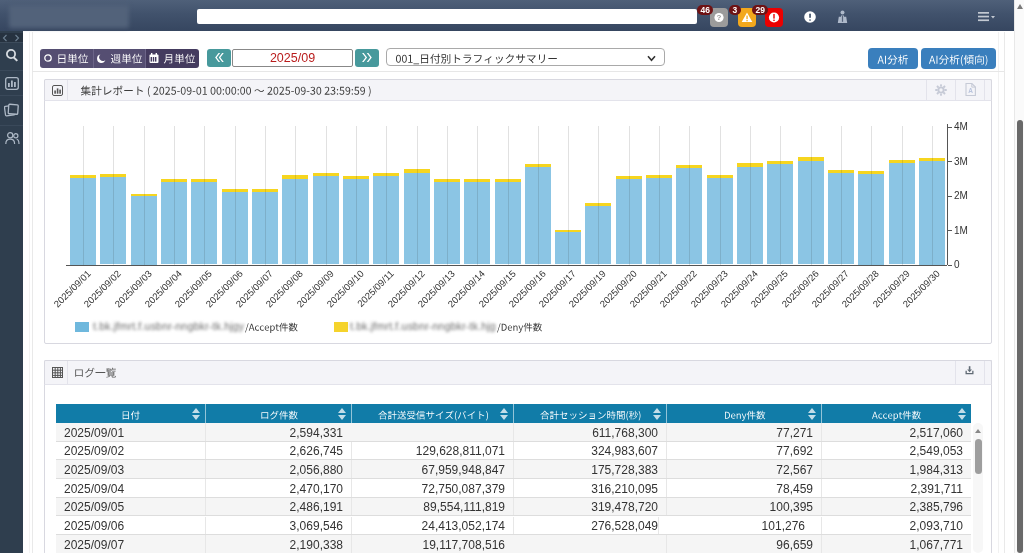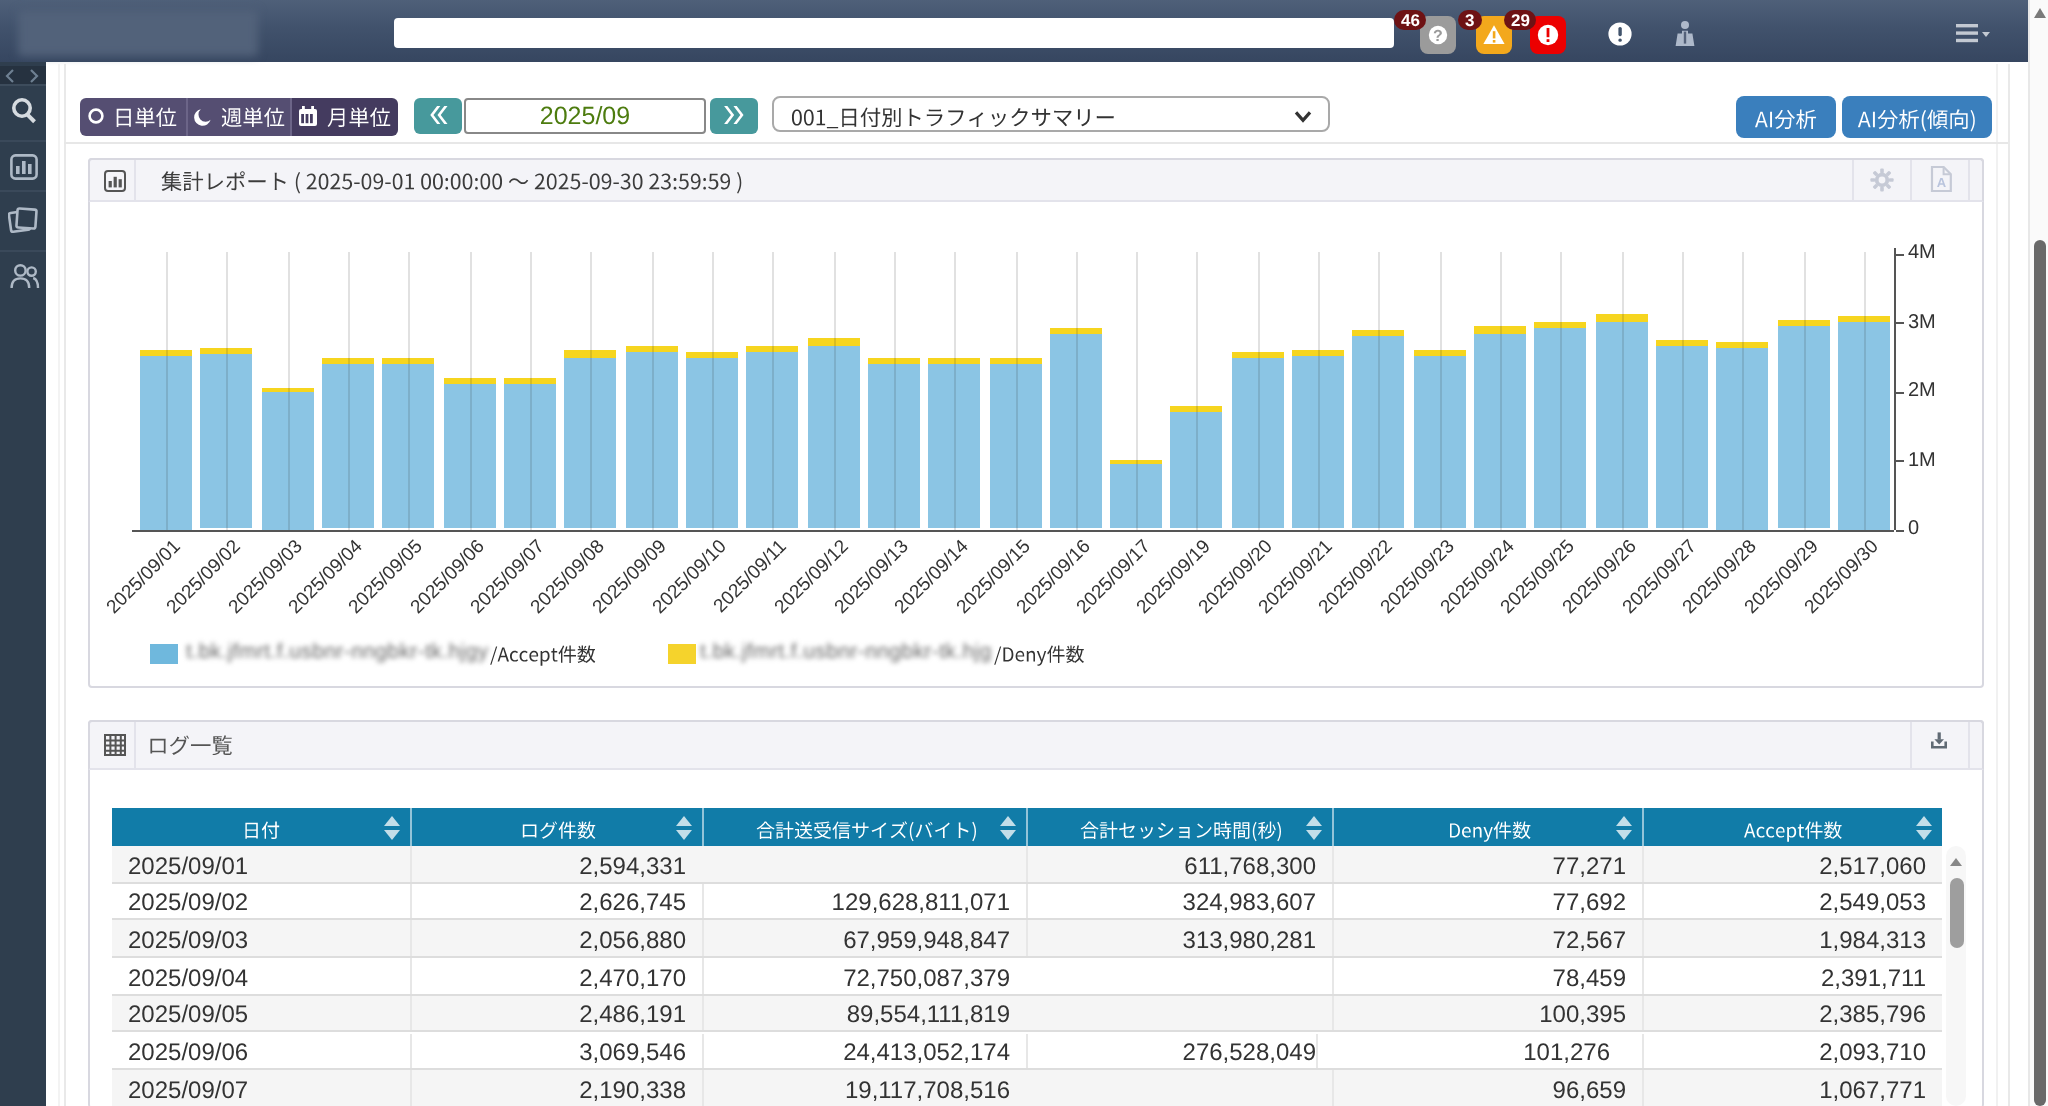--- a/index.html
+++ b/index.html
@@ -150,21 +150,21 @@
       <span style="line-height:0"><svg width="33" height="13" viewBox="0 -11.0 33 13.4">
           <path fill="#fff" d="M2.3 -8.7V-5.3C2.3 -3.5 2.1 -1.3 0.3 0.3C0.5 0.4 0.8 0.7 0.9 0.9C2 -0.1 2.6 -1.3 2.8 -2.6H8.2V-0.4C8.2 -0.1 8.1 -0 7.8 -0C7.6 -0 6.7 0 5.8 -0C5.9 0.2 6.1 0.6 6.1 0.8C7.3 0.8 8 0.8 8.5 0.7C8.9 0.5 9 0.3 9 -0.3V-8.7ZM3.1 -7.9H8.2V-6H3.1ZM3.1 -5.2H8.2V-3.4H3C3.1 -4 3.1 -4.6 3.1 -5.2Z M13.4 -4.8H16V-3.6H13.4ZM16.9 -4.8H19.6V-3.6H16.9ZM13.4 -6.6H16V-5.4H13.4ZM16.9 -6.6H19.6V-5.4H16.9ZM19.5 -9.2C19.3 -8.6 18.8 -7.8 18.4 -7.3H16.4L17.1 -7.6C16.9 -8 16.5 -8.7 16.1 -9.3L15.4 -9C15.8 -8.4 16.1 -7.7 16.3 -7.3H13.8L14.4 -7.6C14.2 -8 13.7 -8.7 13.3 -9.1L12.6 -8.8C13 -8.3 13.4 -7.7 13.7 -7.3H12.6V-2.9H16V-1.9H11.6V-1.1H16V0.9H16.9V-1.1H21.4V-1.9H16.9V-2.9H20.5V-7.3H19.3C19.7 -7.8 20.1 -8.4 20.4 -8.9Z M26.5 -5.4C26.9 -4 27.3 -2 27.3 -0.9L28.1 -1.1C28.1 -2.2 27.7 -4.1 27.3 -5.6ZM25.6 -7.1V-6.3H32.3V-7.1H29.3V-9.1H28.5V-7.1ZM25.3 -0.4V0.4H32.6V-0.4H30C30.5 -1.8 31 -3.9 31.4 -5.5L30.5 -5.6C30.2 -4.1 29.7 -1.8 29.2 -0.4ZM25 -9.2C24.4 -7.5 23.3 -5.9 22.2 -4.9C22.4 -4.7 22.6 -4.2 22.7 -4C23.1 -4.5 23.5 -4.9 23.9 -5.5V0.8H24.7V-6.7C25.1 -7.4 25.5 -8.2 25.8 -9Z"></path>
         </svg></span>
     </div>
 <div class="tealbtn" style="left:207px"><svg width="10" height="9" viewBox="0 0 11 10" style="margin-top:4.5px">
         <g fill="#fff">
           <path d="M5 0 L6.8 0 L3 5 L6.8 10 L5 10 L1.2 5 Z"></path>
           <path d="M9 0 L10.8 0 L7 5 L10.8 10 L9 10 L5.2 5 Z"></path>
         </g>
       </svg></div>
-<div class="abs" style="left:232px;top:48.5px;width:121px;height:18.5px;background:#fff;border:1px solid #888;border-radius:2px;font-size:12.5px;color:#4d7c0f;text-align:center;line-height:17px">2025/09</div>
+<div class="abs" style="left:232px;top:48.5px;width:121px;height:18.5px;background:#fff;border:1px solid #888;border-radius:2px;font-size:12.5px;color:#b91c1c;text-align:center;line-height:17px">2025/09</div>
 <div class="tealbtn" style="left:355px"><svg width="10" height="9" viewBox="0 0 11 10" style="margin-top:4.5px">
         <g fill="#fff">
           <path d="M1.8 0 L0 0 L3.8 5 L0 10 L1.8 10 L5.6 5 Z"></path>
           <path d="M7 0 L5.2 0 L9 5 L5.2 10 L7 10 L10.8 5 Z"></path>
         </g>
       </svg></div>
 <div class="abs" style="left:386px;top:48px;width:279px;height:18px;background:#fff;border:1px solid #a9a9a9;border-radius:4px">
       <div style="position:absolute;left:6px;top:2.5px;line-height:0"><svg width="167" height="13" viewBox="0 -11.0 167 13.4">
           <path fill="#333" d="M3.1 0.1C4.6 0.1 5.6 -1.2 5.6 -4.1C5.6 -6.9 4.6 -8.2 3.1 -8.2C1.5 -8.2 0.5 -6.9 0.5 -4.1C0.5 -1.2 1.5 0.1 3.1 0.1ZM3.1 -0.7C2.1 -0.7 1.5 -1.7 1.5 -4.1C1.5 -6.4 2.1 -7.4 3.1 -7.4C4 -7.4 4.6 -6.4 4.6 -4.1C4.6 -1.7 4 -0.7 3.1 -0.7Z M9.2 0.1C10.7 0.1 11.7 -1.2 11.7 -4.1C11.7 -6.9 10.7 -8.2 9.2 -8.2C7.6 -8.2 6.7 -6.9 6.7 -4.1C6.7 -1.2 7.6 0.1 9.2 0.1ZM9.2 -0.7C8.2 -0.7 7.6 -1.7 7.6 -4.1C7.6 -6.4 8.2 -7.4 9.2 -7.4C10.1 -7.4 10.7 -6.4 10.7 -4.1C10.7 -1.7 10.1 -0.7 9.2 -0.7Z M13.2 0H17.6V-0.8H16V-8.1H15.2C14.8 -7.8 14.3 -7.6 13.5 -7.5V-6.9H15V-0.8H13.2Z M18.5 1.5H24.3V0.9H18.5Z M27.2 -3.9H32.7V-0.8H27.2ZM27.2 -4.7V-7.7H32.7V-4.7ZM26.4 -8.5V0.8H27.2V0H32.7V0.7H33.6V-8.5Z M40 -4.5C40.5 -3.6 41.2 -2.4 41.6 -1.7L42.3 -2.1C42 -2.8 41.2 -3.9 40.7 -4.8ZM43.7 -9.1V-6.8H39.3V-6H43.7V-0.3C43.7 0 43.6 0.1 43.4 0.1C43.1 0.1 42.2 0.1 41.3 0.1C41.4 0.3 41.5 0.7 41.6 0.9C42.8 0.9 43.5 0.9 44 0.8C44.4 0.6 44.6 0.4 44.6 -0.3V-6H46V-6.8H44.6V-9.1ZM38.7 -9.2C38.1 -7.5 37 -5.8 35.9 -4.7C36 -4.5 36.3 -4.1 36.4 -3.9C36.8 -4.3 37.1 -4.7 37.5 -5.2V0.9H38.3V-6.5C38.8 -7.3 39.2 -8.1 39.5 -8.9Z M53 -7.9V-1.8H53.8V-7.9ZM55.7 -9V-0.2C55.7 -0 55.6 0.1 55.4 0.1C55.2 0.1 54.5 0.1 53.7 0.1C53.8 0.3 54 0.7 54 0.9C55 0.9 55.6 0.9 56 0.7C56.4 0.6 56.5 0.4 56.5 -0.2V-9ZM48.3 -8H51.1V-5.9H48.3ZM47.5 -8.7V-5.1H48.7C48.6 -3.1 48.3 -0.9 46.8 0.3C47 0.5 47.3 0.7 47.4 0.9C48.6 -0.1 49.1 -1.6 49.3 -3.2H51.1C51 -1 50.9 -0.2 50.7 0C50.6 0.1 50.5 0.2 50.3 0.2C50.2 0.2 49.6 0.2 49.1 0.1C49.2 0.3 49.3 0.6 49.3 0.8C49.9 0.9 50.4 0.9 50.7 0.8C51 0.8 51.2 0.7 51.4 0.5C51.7 0.2 51.8 -0.8 51.9 -3.6C51.9 -3.7 51.9 -3.9 51.9 -3.9H49.4C49.5 -4.3 49.5 -4.7 49.5 -5.1H51.9V-8.7Z M61.2 -1C61.2 -0.6 61.1 -0 61.1 0.3H62.2C62.1 -0 62.1 -0.6 62.1 -1L62.1 -4.6C63.3 -4.2 65.2 -3.5 66.4 -2.8L66.8 -3.8C65.6 -4.3 63.5 -5.1 62.1 -5.6V-7.4C62.1 -7.7 62.1 -8.2 62.2 -8.5H61.1C61.1 -8.2 61.2 -7.7 61.2 -7.4C61.2 -6.4 61.2 -1.6 61.2 -1Z M71 -8.2V-7.3C71.3 -7.3 71.7 -7.3 72 -7.3C72.6 -7.3 75.7 -7.3 76.3 -7.3C76.7 -7.3 77.1 -7.3 77.3 -7.3V-8.2C77.1 -8.2 76.7 -8.1 76.3 -8.1C75.7 -8.1 72.6 -8.1 72 -8.1C71.6 -8.1 71.3 -8.2 71 -8.2ZM78.1 -5.3 77.5 -5.7C77.4 -5.6 77.1 -5.6 76.9 -5.6C76.3 -5.6 71.6 -5.6 71.1 -5.6C70.8 -5.6 70.4 -5.6 70 -5.7V-4.7C70.4 -4.8 70.8 -4.8 71.1 -4.8C71.8 -4.8 76.4 -4.8 76.9 -4.8C76.7 -4 76.3 -3 75.6 -2.3C74.7 -1.4 73.3 -0.6 71.8 -0.3L72.4 0.5C73.8 0.1 75.2 -0.6 76.4 -1.8C77.2 -2.7 77.7 -3.9 78 -5C78 -5 78.1 -5.2 78.1 -5.3Z M88.9 -7.3 88.3 -7.7C88.1 -7.7 87.8 -7.7 87.7 -7.7C87.2 -7.7 82.8 -7.7 82.2 -7.7C81.8 -7.7 81.4 -7.7 81.1 -7.8V-6.8C81.3 -6.8 81.7 -6.8 82.2 -6.8C82.8 -6.8 87.1 -6.8 87.8 -6.8C87.6 -5.8 87.1 -4.2 86.3 -3.2C85.4 -2.1 84.2 -1.1 82 -0.6L82.8 0.2C84.8 -0.4 86.1 -1.4 87.1 -2.7C88 -3.8 88.5 -5.6 88.8 -6.8C88.8 -7 88.9 -7.2 88.9 -7.3Z M91.8 -2.8 92.2 -2C93.5 -2.4 94.7 -3 95.7 -3.5V-0.1C95.7 0.2 95.6 0.7 95.6 0.9H96.6C96.6 0.7 96.6 0.2 96.6 -0.1V-4C97.6 -4.7 98.5 -5.5 99.1 -6.1L98.4 -6.7C97.8 -6 96.8 -5.1 95.8 -4.5C94.9 -3.9 93.3 -3.2 91.8 -2.8Z M106.8 -6.3 106 -6.1C106.2 -5.6 106.7 -4.2 106.8 -3.7L107.6 -4C107.5 -4.4 107 -5.9 106.8 -6.3ZM110.8 -5.7 109.8 -6C109.6 -4.6 109.1 -3.2 108.3 -2.3C107.4 -1.1 106 -0.3 104.7 0.1L105.4 0.8C106.7 0.4 108 -0.5 109 -1.8C109.8 -2.8 110.3 -4 110.6 -5.2C110.6 -5.3 110.7 -5.5 110.8 -5.7ZM104.2 -5.8 103.4 -5.5C103.6 -5.1 104.2 -3.6 104.4 -3L105.2 -3.3C105 -3.9 104.4 -5.3 104.2 -5.8Z M118.4 -8.5 117.3 -8.9C117.3 -8.6 117.1 -8.2 117 -8C116.5 -7 115.4 -5.4 113.6 -4.3L114.3 -3.7C115.5 -4.5 116.4 -5.5 117.1 -6.4H120.8C120.6 -5.4 119.9 -4 119.1 -3C118.1 -1.8 116.7 -0.8 114.7 -0.2L115.5 0.5C117.5 -0.3 118.8 -1.3 119.8 -2.5C120.8 -3.7 121.5 -5.2 121.8 -6.3C121.9 -6.5 122 -6.7 122.1 -6.9L121.3 -7.3C121.1 -7.2 120.9 -7.2 120.6 -7.2H117.6L117.9 -7.7C118 -7.9 118.2 -8.3 118.4 -8.5Z M124.2 -6.4V-5.4C124.3 -5.4 124.8 -5.4 125.3 -5.4H126.5V-3.7C126.5 -3.2 126.5 -2.8 126.4 -2.7H127.4C127.4 -2.8 127.4 -3.3 127.4 -3.7V-5.4H130.5V-5C130.5 -1.9 129.5 -1 127.5 -0.2L128.2 0.5C130.8 -0.6 131.4 -2.1 131.4 -5V-5.4H132.6C133.1 -5.4 133.5 -5.4 133.6 -5.4V-6.3C133.5 -6.3 133.1 -6.3 132.6 -6.3H131.4V-7.7C131.4 -8.1 131.4 -8.4 131.4 -8.6H130.4C130.5 -8.4 130.5 -8.1 130.5 -7.7V-6.3H127.4V-7.7C127.4 -8.1 127.4 -8.4 127.4 -8.5H126.4C126.5 -8.2 126.5 -7.9 126.5 -7.7V-6.3H125.3C124.8 -6.3 124.3 -6.3 124.2 -6.4Z M139.5 -1.7C140.2 -1 141.1 -0.1 141.5 0.5L142.3 -0.1C141.8 -0.7 141.1 -1.5 140.4 -2.2C142.2 -3.6 143.6 -5.3 144.4 -6.6C144.5 -6.7 144.6 -6.9 144.7 -7L144 -7.5C143.8 -7.5 143.6 -7.4 143.3 -7.4C142.2 -7.4 137.3 -7.4 136.7 -7.4C136.3 -7.4 135.9 -7.5 135.6 -7.5V-6.5C135.8 -6.6 136.3 -6.6 136.7 -6.6C137.4 -6.6 142.2 -6.6 143.2 -6.6C142.6 -5.6 141.4 -4 139.8 -2.8C139 -3.5 138.1 -4.2 137.7 -4.5L137 -3.9C137.6 -3.5 138.8 -2.4 139.5 -1.7Z M154 -8.3H153C153 -8.1 153 -7.8 153 -7.4C153 -7 153 -6.1 153 -5.7C153 -3.6 152.9 -2.7 152.1 -1.8C151.4 -1 150.5 -0.6 149.5 -0.3L150.2 0.5C151 0.2 152.1 -0.3 152.8 -1.2C153.6 -2.1 154 -3 154 -5.6C154 -6 154 -7 154 -7.4C154 -7.8 154 -8.1 154 -8.3ZM148.9 -8.3H147.9C147.9 -8.1 147.9 -7.7 147.9 -7.5C147.9 -7.1 147.9 -4.3 147.9 -3.8C147.9 -3.5 147.9 -3.1 147.9 -3H148.9C148.9 -3.2 148.9 -3.5 148.9 -3.8C148.9 -4.3 148.9 -7.1 148.9 -7.5C148.9 -7.7 148.9 -8.1 148.9 -8.3Z M157.6 -4.8V-3.7C157.9 -3.7 158.5 -3.7 159.1 -3.7C159.9 -3.7 164.3 -3.7 165.2 -3.7C165.6 -3.7 166.1 -3.7 166.3 -3.7V-4.8C166.1 -4.7 165.7 -4.7 165.1 -4.7C164.3 -4.7 159.9 -4.7 159.1 -4.7C158.5 -4.7 157.9 -4.7 157.6 -4.8Z"></path>
         </svg></div>
@@ -501,56 +501,62 @@
       <div class="td first" style="left:0px;width:149px">
         <span style="position:absolute;left:8px;top:2.5px">2025/09/03</span>
       </div>
       <div class="td" style="left:149px;width:146px">
         <span style="position:absolute;right:8px;top:2.5px">2,056,880</span>
       </div>
       <div class="td" style="left:295px;width:162px">
         <span style="position:absolute;right:8px;top:2.5px">67,959,948,847</span>
       </div>
       <div class="td" style="left:457px;width:153px">
-        <span style="position:absolute;right:8px;top:2.5px">313,980,281</span>
+        <span style="position:absolute;right:8px;top:2.5px">175,728,383</span>
       </div>
       <div class="td" style="left:610px;width:155px">
         <span style="position:absolute;right:8px;top:2.5px">72,567</span>
       </div>
       <div class="td" style="left:765px;width:150px">
         <span style="position:absolute;right:8px;top:2.5px">1,984,313</span>
       </div>
     </div>
 <div class="tr" style="top:479.1px;height:18.7px;background:#fff">
       <div class="td first" style="left:0px;width:149px">
         <span style="position:absolute;left:8px;top:2.5px">2025/09/04</span>
       </div>
       <div class="td" style="left:149px;width:146px">
         <span style="position:absolute;right:8px;top:2.5px">2,470,170</span>
       </div>
       <div class="td" style="left:295px;width:162px">
         <span style="position:absolute;right:8px;top:2.5px">72,750,087,379</span>
       </div>
+      <div class="td" style="left:457px;width:153px">
+        <span style="position:absolute;right:8px;top:2.5px">316,210,095</span>
+      </div>
       <div class="td" style="left:610px;width:155px">
         <span style="position:absolute;right:8px;top:2.5px">78,459</span>
       </div>
       <div class="td" style="left:765px;width:150px">
         <span style="position:absolute;right:8px;top:2.5px">2,391,711</span>
       </div>
     </div>
 <div class="tr" style="top:497.8px;height:18.7px;background:#f5f5f5">
       <div class="td first" style="left:0px;width:149px">
         <span style="position:absolute;left:8px;top:2.5px">2025/09/05</span>
       </div>
       <div class="td" style="left:149px;width:146px">
         <span style="position:absolute;right:8px;top:2.5px">2,486,191</span>
       </div>
       <div class="td" style="left:295px;width:162px">
         <span style="position:absolute;right:8px;top:2.5px">89,554,111,819</span>
       </div>
+      <div class="td" style="left:457px;width:153px">
+        <span style="position:absolute;right:8px;top:2.5px">319,478,720</span>
+      </div>
       <div class="td" style="left:610px;width:155px">
         <span style="position:absolute;right:8px;top:2.5px">100,395</span>
       </div>
       <div class="td" style="left:765px;width:150px">
         <span style="position:absolute;right:8px;top:2.5px">2,385,796</span>
       </div>
     </div>
 <div class="tr" style="top:516.5px;height:18.7px;background:#fff">
       <div class="td first" style="left:0px;width:149px">
         <span style="position:absolute;left:8px;top:2.5px">2025/09/06</span>

